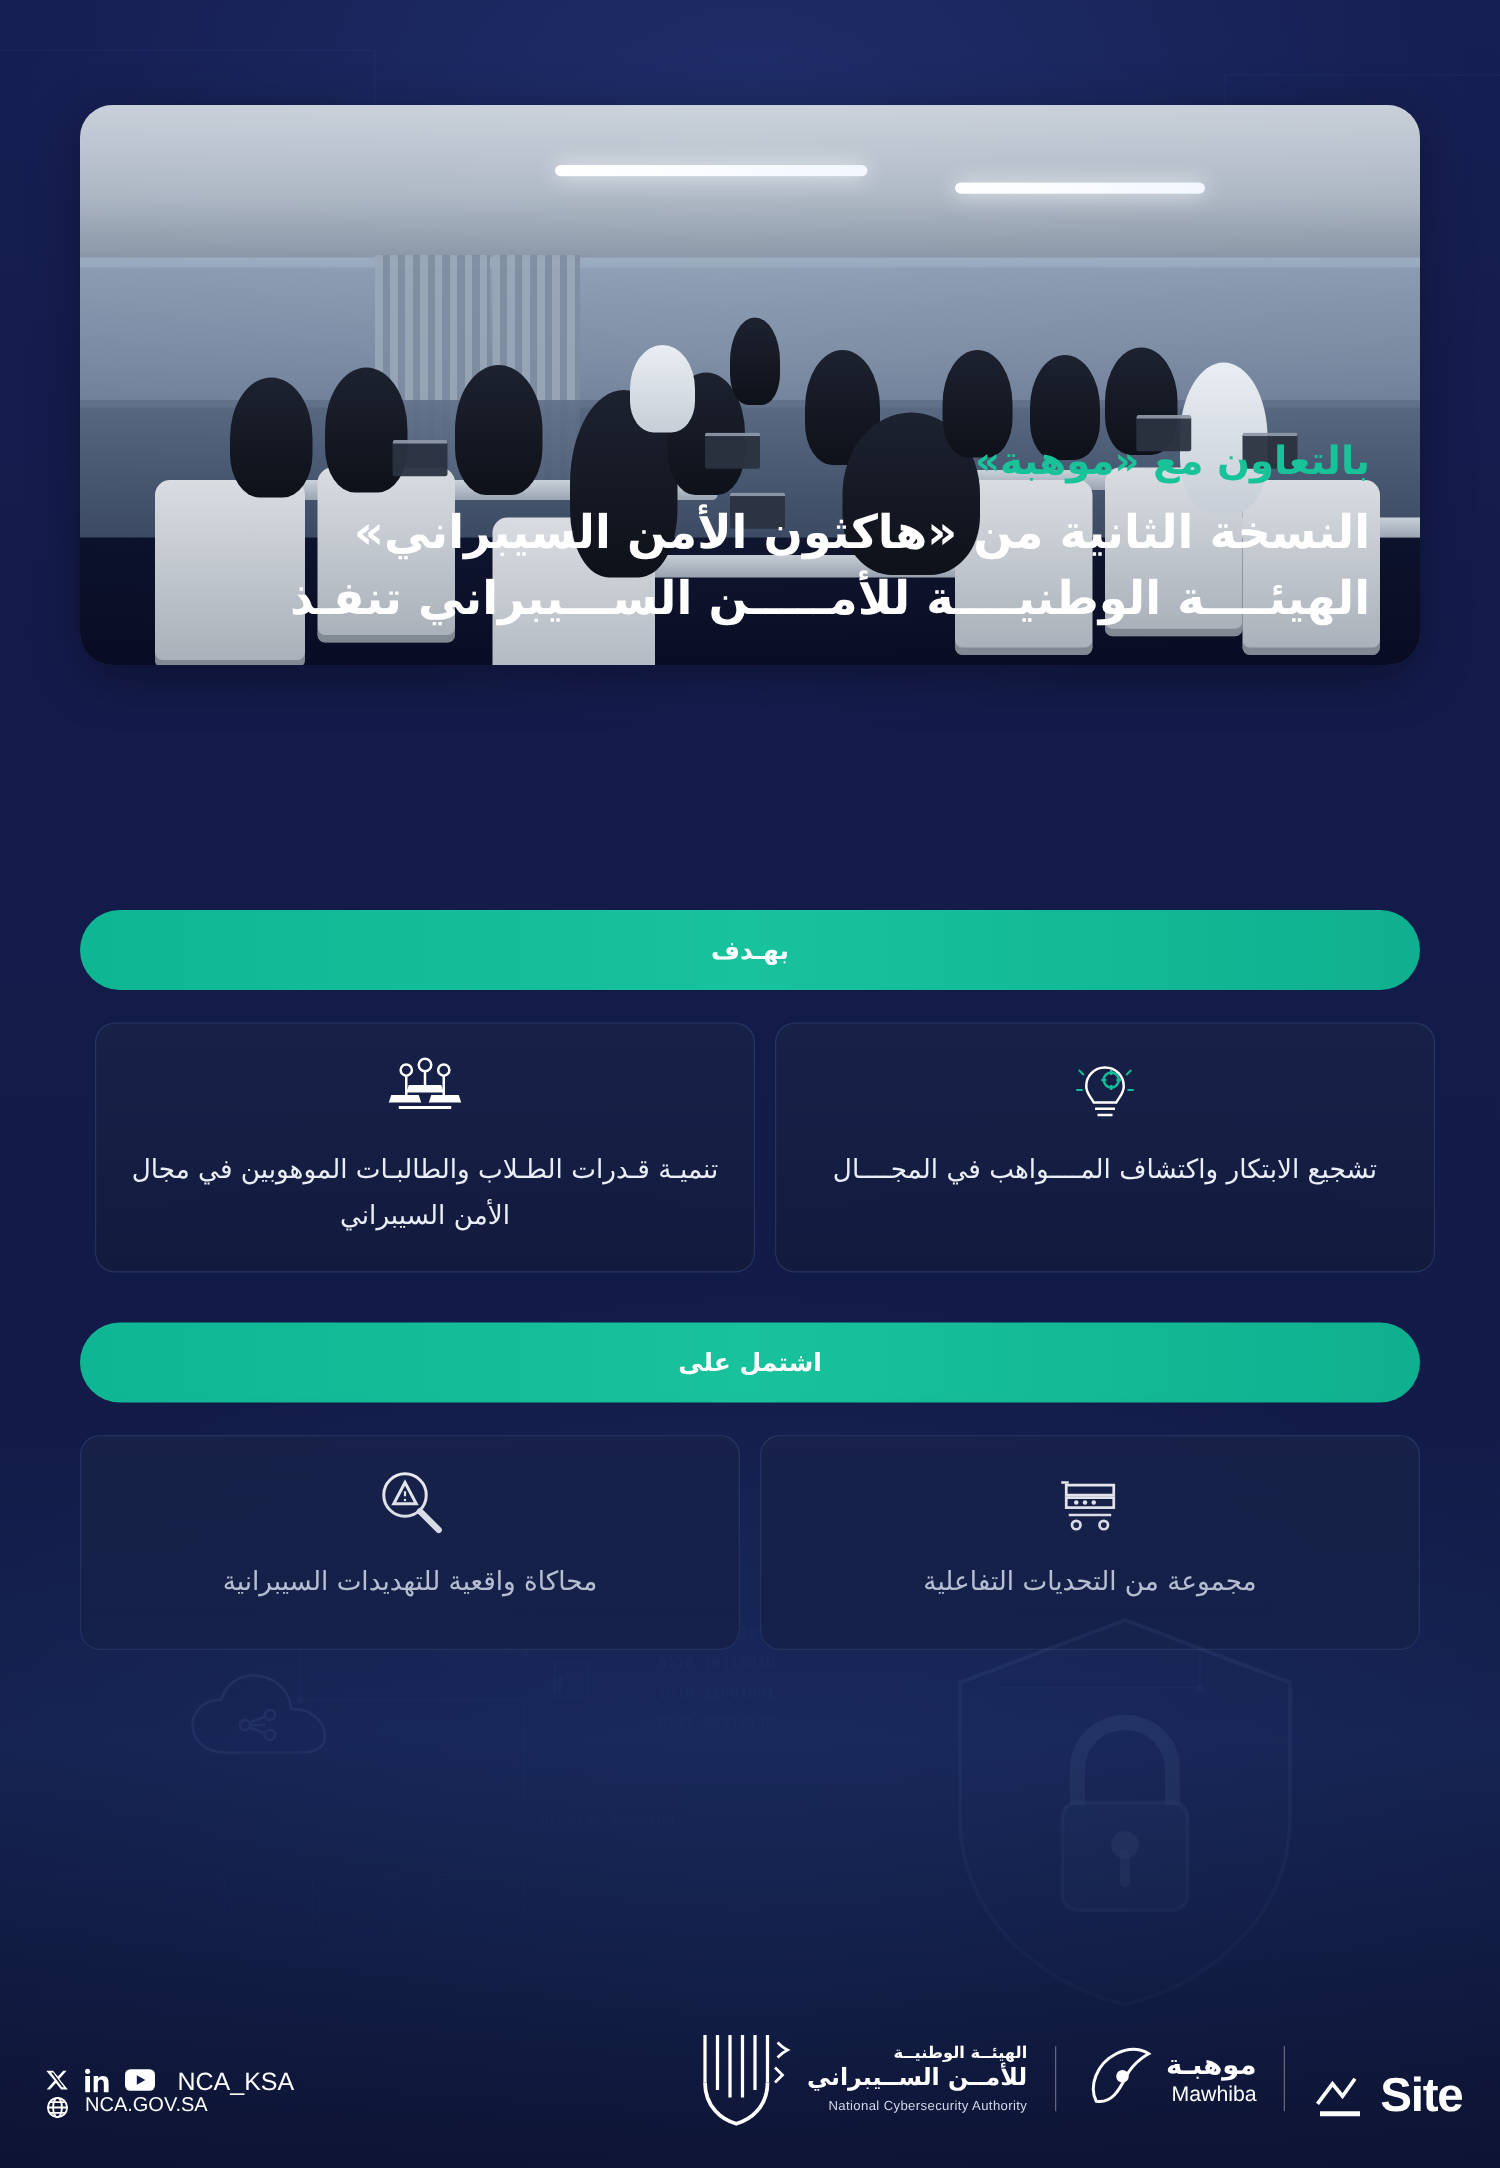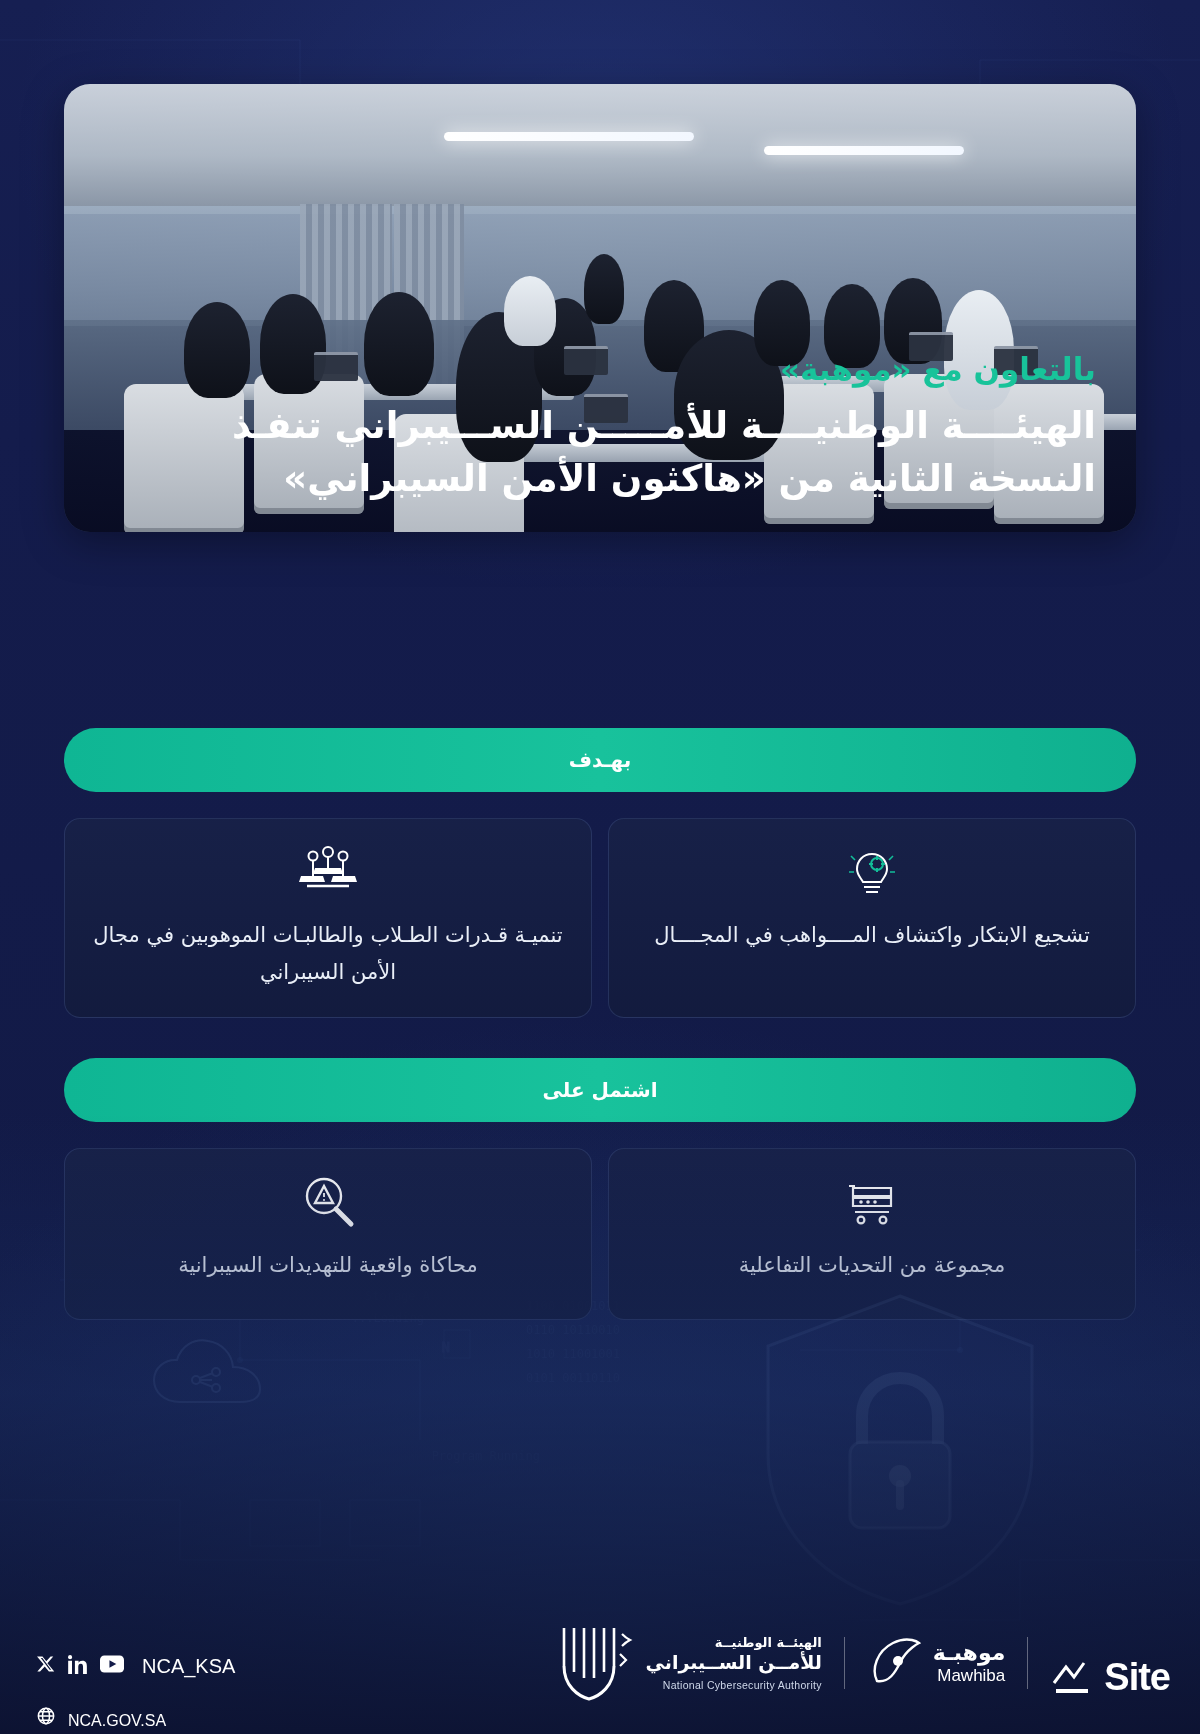--- a/index.html
+++ b/index.html
@@ -148,21 +148,21 @@
 
   
   .cards {
     position: absolute;
     left: 64px;
     width: 1072px;
     display: flex;
     flex-direction: row-reverse;
     gap: 16px;
   }
-  #cards-goal { top: 818px; height: 200px; }
+  #cards-goal { top: 818px; height: 200px; margin-left: 12px; }
   #cards-included { top: 1148px; height: 172px; }
 
   .card {
     flex: 1 1 0;
     background: linear-gradient(180deg, rgba(24,33,72,0.92) 0%, rgba(19,27,62,0.92) 100%);
     border: 1px solid rgba(80,104,160,0.30);
     border-radius: 16px;
     display: flex;
     flex-direction: column;
     align-items: center;
@@ -211,23 +211,23 @@
   }
   .social .handle {
     color: #ffffff;
     font-size: 20px;
     font-family: Liberation Sans, sans-serif;
     margin-left: 6px;
   }
   .website {
     position: absolute;
     left: 36px;
-    bottom: 4px;
-    display: flex;
-    align-items: flex-end;
+    bottom: 34px;
+    display: flex;
+    align-items: flex-start;
     gap: 12px;
     direction: ltr;
   }
   .website .url {
     color: #ffffff;
     font-size: 16px;
     font-family: "Liberation Sans", sans-serif;
   }
   .logos {
     position: absolute;
@@ -330,22 +330,22 @@
 
         <div class="laptop" style="left:250px; top:268px;"></div>
         <div class="laptop" style="left:500px; top:262px;"></div>
         <div class="laptop" style="left:520px; top:310px;"></div>
         <div class="laptop" style="left:930px; top:262px;"></div>
         <div class="laptop" style="left:845px; top:248px;"></div>
       </div>
     </div>
     <div class="hero-overlay-text">
       <div class="hero-kicker">بالتعاون مع «موهبة»</div>
+      <div class="hero-title">النسخة الثانية من «هاكثون الأمن السيبراني»</div>
       <div class="hero-title">الهيئــــة الوطنيــــة للأمـــــن الســـيبراني تنفـذ</div>
-      <div class="hero-title">النسخة الثانية من «هاكثون الأمن السيبراني»</div>
     </div>
   </div>
 
   <div class="banner" id="banner-goal">بهـدف</div>
 
   <div class="cards" id="cards-goal">
     <div class="card">
       <div class="card-icon">
         <svg width="62" height="62" viewBox="0 0 62 62" fill="none" stroke="#ffffff" stroke-width="2">
           <circle cx="31" cy="10" r="5"></circle>

